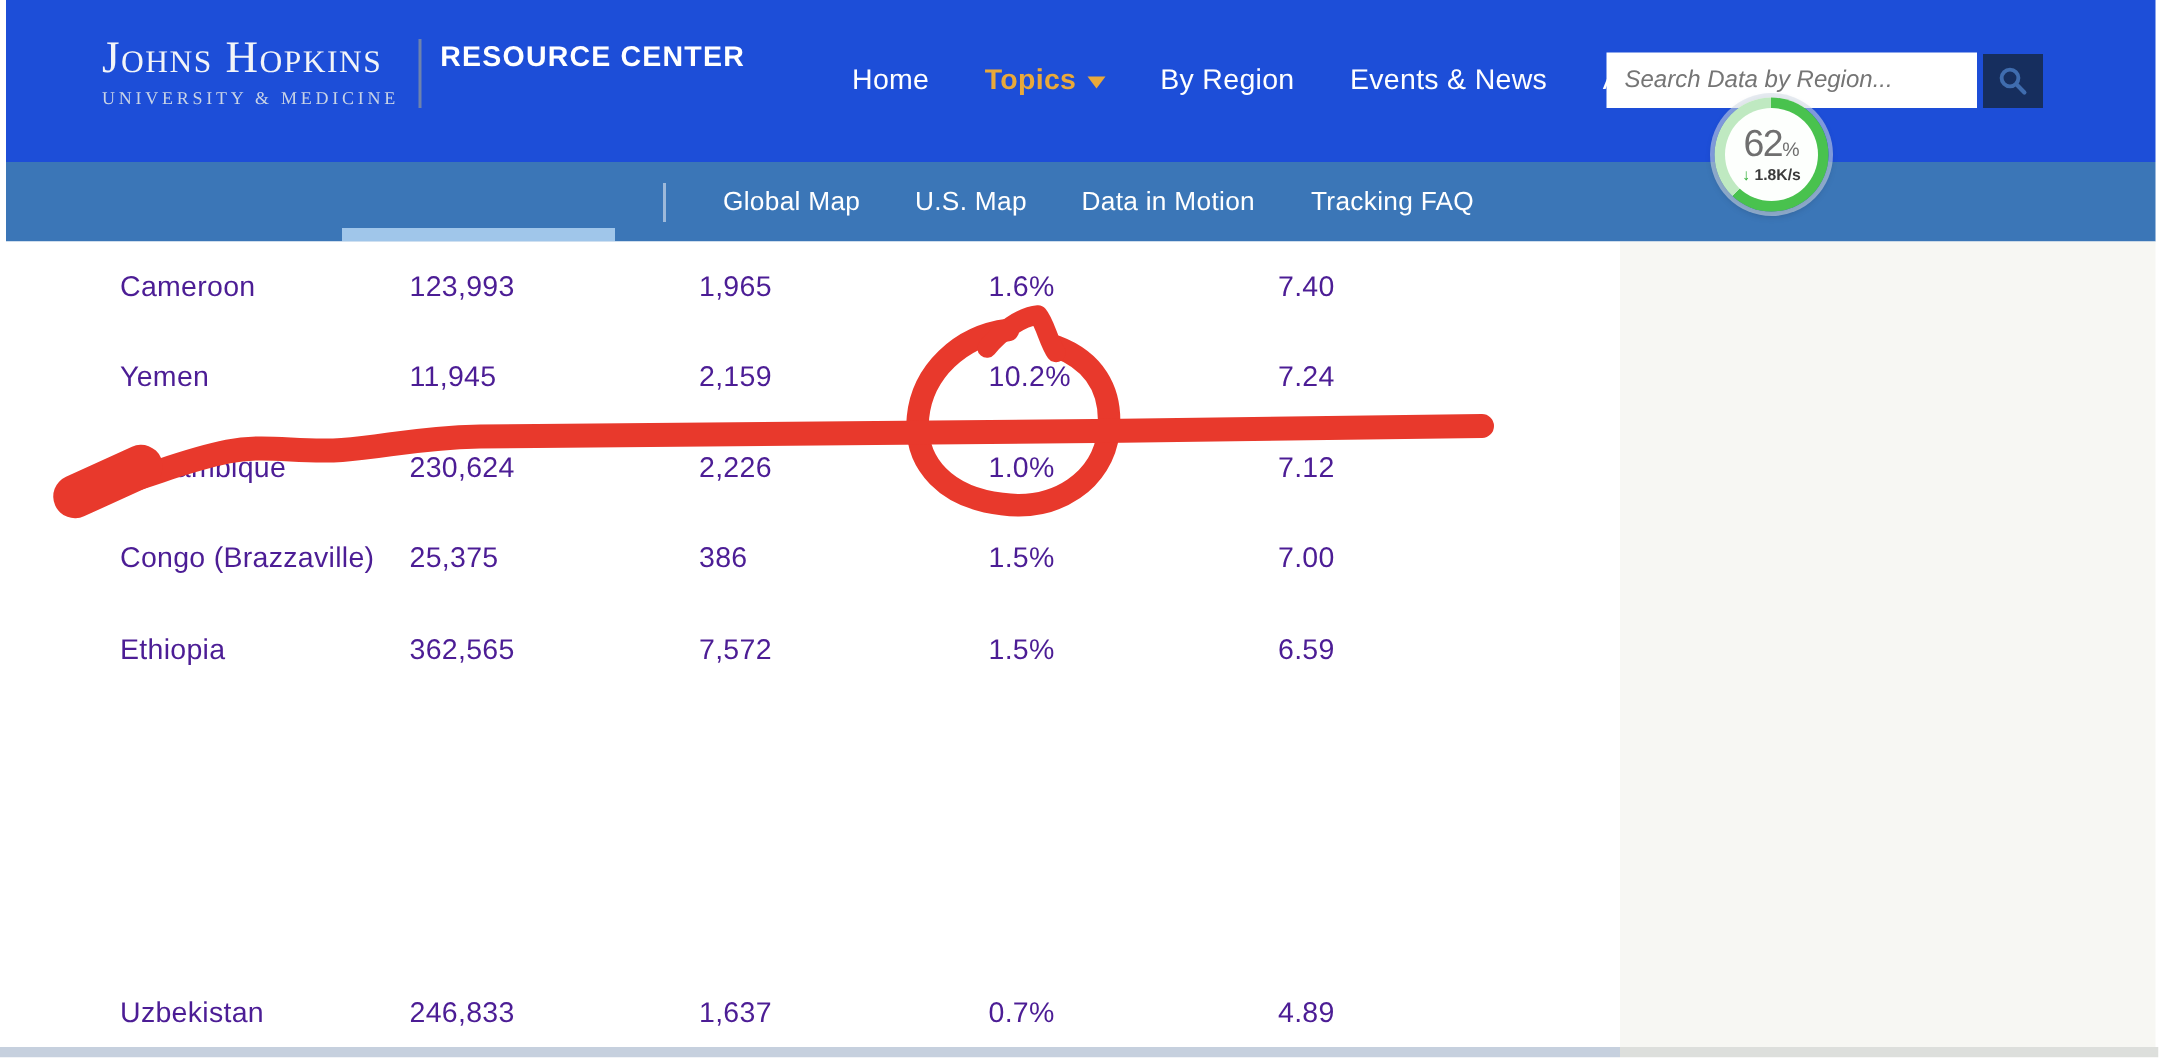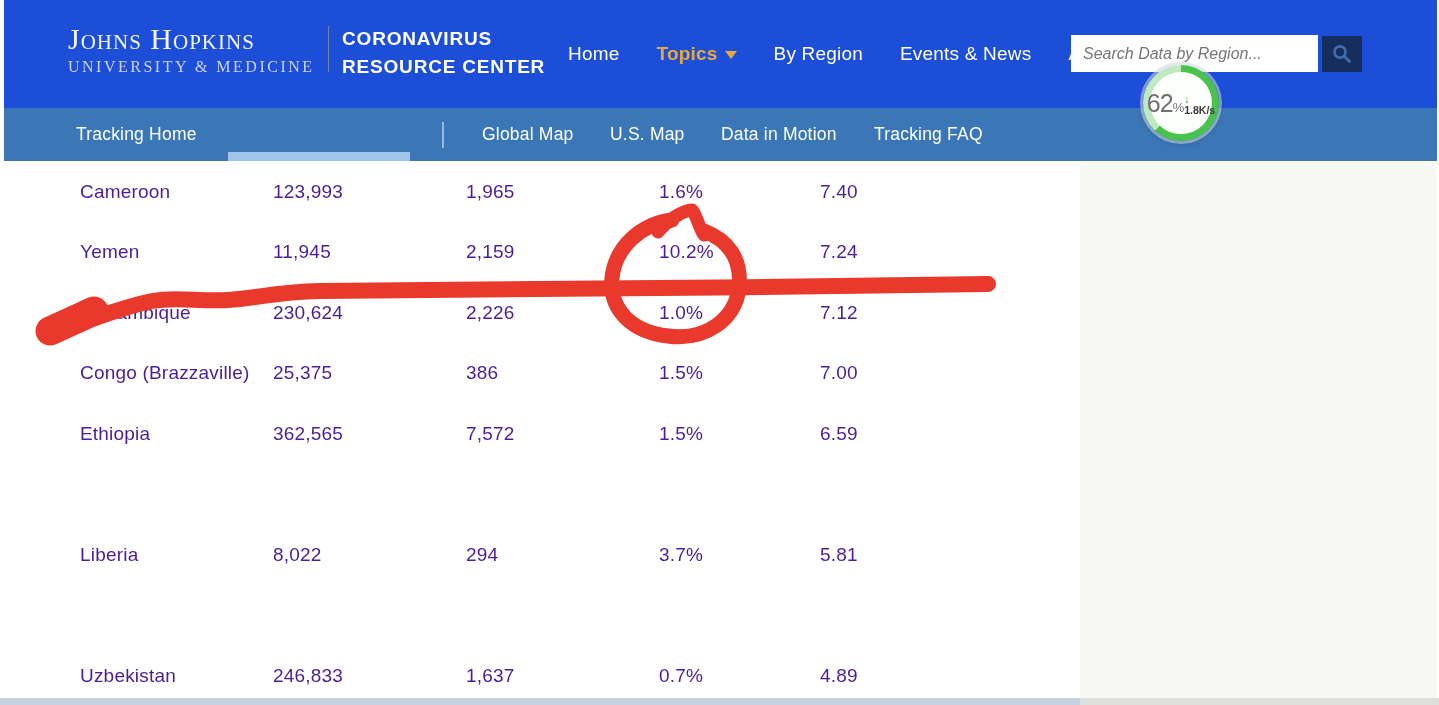--- a/index.html
+++ b/index.html
@@ -12,21 +12,21 @@
   .header{
     position:absolute;left:4px;top:0;right:2px;height:108px;
     background:#1d4ed8;
   }
   .logo-wrap{position:absolute;left:64px;top:24px;display:flex;align-items:flex-start;}
   .logo-university{
     font-family:"Liberation Serif",serif;font-variant:small-caps;
     color:#f2f4f8;font-size:30px;letter-spacing:1px;line-height:1;
   }
   .logo-subtitle{
-    font-family:"Liberation Serif",serif;color:#c9d4e6;font-size:16px;
+    font-family:"Liberation Serif",serif;color:#c9d4e6;font-size:12px;
     letter-spacing:2.5px;margin-top:4px;text-align:center;
   }
   .logo-divider{width:1.5px;height:46px;background:#6d82ad;margin:2px 13px 0 13px;}
   .site-title{
     color:#ffffff;font-weight:bold;font-size:19px;letter-spacing:0.8px;
     line-height:1.45;margin-top:1px;
   }
   
   .top-nav{
     position:absolute;left:564px;top:0;height:108px;
@@ -57,21 +57,21 @@
   }
   
   .badge{
     position:absolute;left:1143px;top:65px;width:76px;height:76px;border-radius:50%;
     background:conic-gradient(#49c24e 0deg 223deg,#bfe9c1 223deg 360deg);
     box-shadow:0 0 0 3px rgba(210,218,230,0.55),0 2px 6px rgba(0,0,0,0.25);
     display:flex;align-items:center;justify-content:center;cursor:pointer;z-index:30;
   }
   .badge-inner{
     width:62px;height:62px;border-radius:50%;background:#fdfffd;
-    display:flex;flex-direction:row;align-items:center;justify-content:center;line-height:1;
+    display:flex;flex-direction:column;align-items:center;justify-content:center;line-height:1;
   }
   .badge-percent{color:#6f6f6f;font-size:25px;letter-spacing:-1px;}
   .badge-percent .pct{font-size:13px;letter-spacing:0;}
   .badge-speed{margin-top:3px;font-size:10.5px;font-weight:bold;color:#3b3b3b;}
   .badge-speed .arr{color:#37b23c;font-weight:bold;}
   
   .sub-nav{
     position:absolute;left:4px;top:108px;right:2px;height:53px;background:#3b76b7;
   }
   .sub-nav-item{
@@ -85,39 +85,38 @@
   
   .right-panel{
     position:absolute;left:1080px;top:161px;right:2px;bottom:7px;background:#f7f7f3;
   }
   .table-area{position:absolute;left:0;top:161px;width:1080px;bottom:0;background:#ffffff;}
   .trow{position:absolute;left:0;width:1080px;height:61px;}
   .tcell{
     position:absolute;top:50%;transform:translateY(-50%);
     color:#4c1d95;font-size:19px;letter-spacing:0.2px;white-space:nowrap;
   }
-  .c0{left:80px;} .c1{left:273px;} .c2{left:466px;} .c3{left:659px;} .c4{left:820px;}
+  .c0{left:80px;} .c1{left:273px;} .c2{left:466px;} .c3{left:659px;} .c4{left:852px;}
   
   .bottom-strip-left{position:absolute;left:0;top:698px;width:1080px;height:7px;background:#c6d0de;}
   .bottom-strip-right{position:absolute;left:1080px;top:698px;right:0;height:7px;background:#dddfdc;}
   
   .annotation-svg{position:absolute;left:0;top:0;width:1439px;height:705px;pointer-events:none;z-index:20;}
 </style>
 </head>
 <body>
 
 <div class="header">
   <div class="logo-wrap">
     <div>
       <div class="logo-university">Johns Hopkins</div>
       <div class="logo-subtitle">UNIVERSITY &amp; MEDICINE</div>
     </div>
     <div class="logo-divider"></div>
     <div class="site-title">
-      <div>CORONAVIRUS</div>
       <div>RESOURCE CENTER</div>
     </div>
   </div>
 
   <nav class="top-nav">
     <div class="top-nav-item">
       <span>Home</span>
     </div>
     <div class="top-nav-item active">
       <span>Topics</span>
@@ -151,23 +150,20 @@
       <span>62</span><span class="pct">%</span>
     </div>
     <div class="badge-speed">
       <span class="arr">↓</span>
       <span>1.8K/s</span>
     </div>
   </div>
 </div>
 
 <nav class="sub-nav">
-  <div class="sub-nav-item" style="left:72px">
-    <span>Tracking Home</span>
-  </div>
   <div class="sub-divider"></div>
   <div class="sub-nav-item" style="left:478px">
     <span>Global Map</span>
   </div>
   <div class="sub-nav-item" style="left:606px">
     <span>U.S. Map</span>
   </div>
   <div class="sub-nav-item" style="left:717px">
     <span>Data in Motion</span>
   </div>
@@ -212,27 +208,20 @@
 
   <div class="trow" style="top: 242.4px;">
     <span class="tcell c0">Ethiopia</span>
     <span class="tcell c1">362,565</span>
     <span class="tcell c2">7,572</span>
     <span class="tcell c3">1.5%</span>
     <span class="tcell c4">6.59</span>
   </div>
 
 
-  <div class="trow" style="top: 363.6px;">
-    <span class="tcell c0">Liberia</span>
-    <span class="tcell c1">8,022</span>
-    <span class="tcell c2">294</span>
-    <span class="tcell c3">3.7%</span>
-    <span class="tcell c4">5.81</span>
-  </div>
 
 
   <div class="trow" style="top: 484.8px;">
     <span class="tcell c0">Uzbekistan</span>
     <span class="tcell c1">246,833</span>
     <span class="tcell c2">1,637</span>
     <span class="tcell c3">0.7%</span>
     <span class="tcell c4">4.89</span>
   </div>
 </div>

